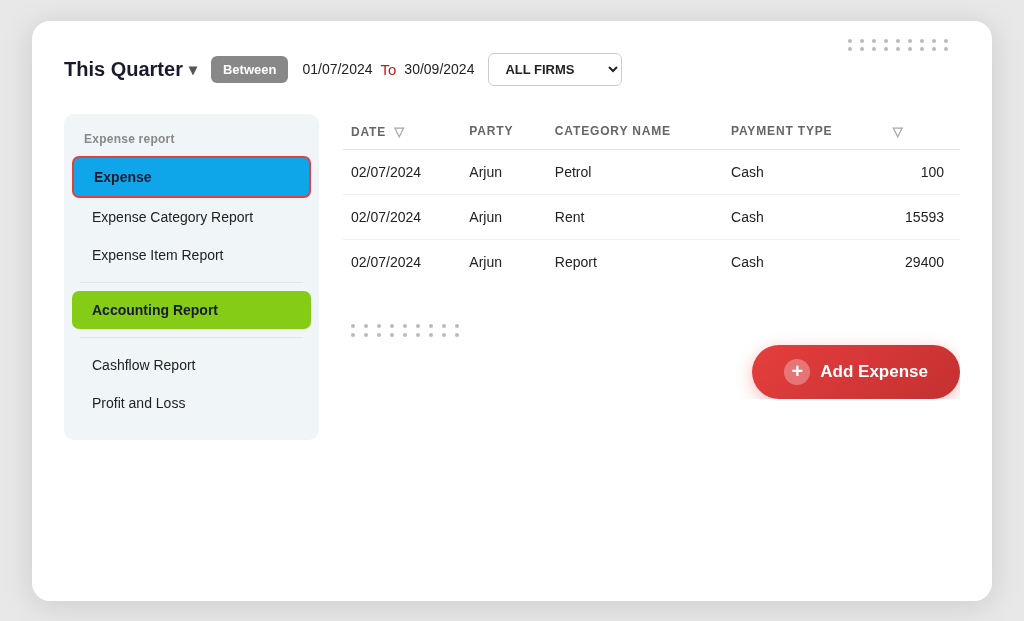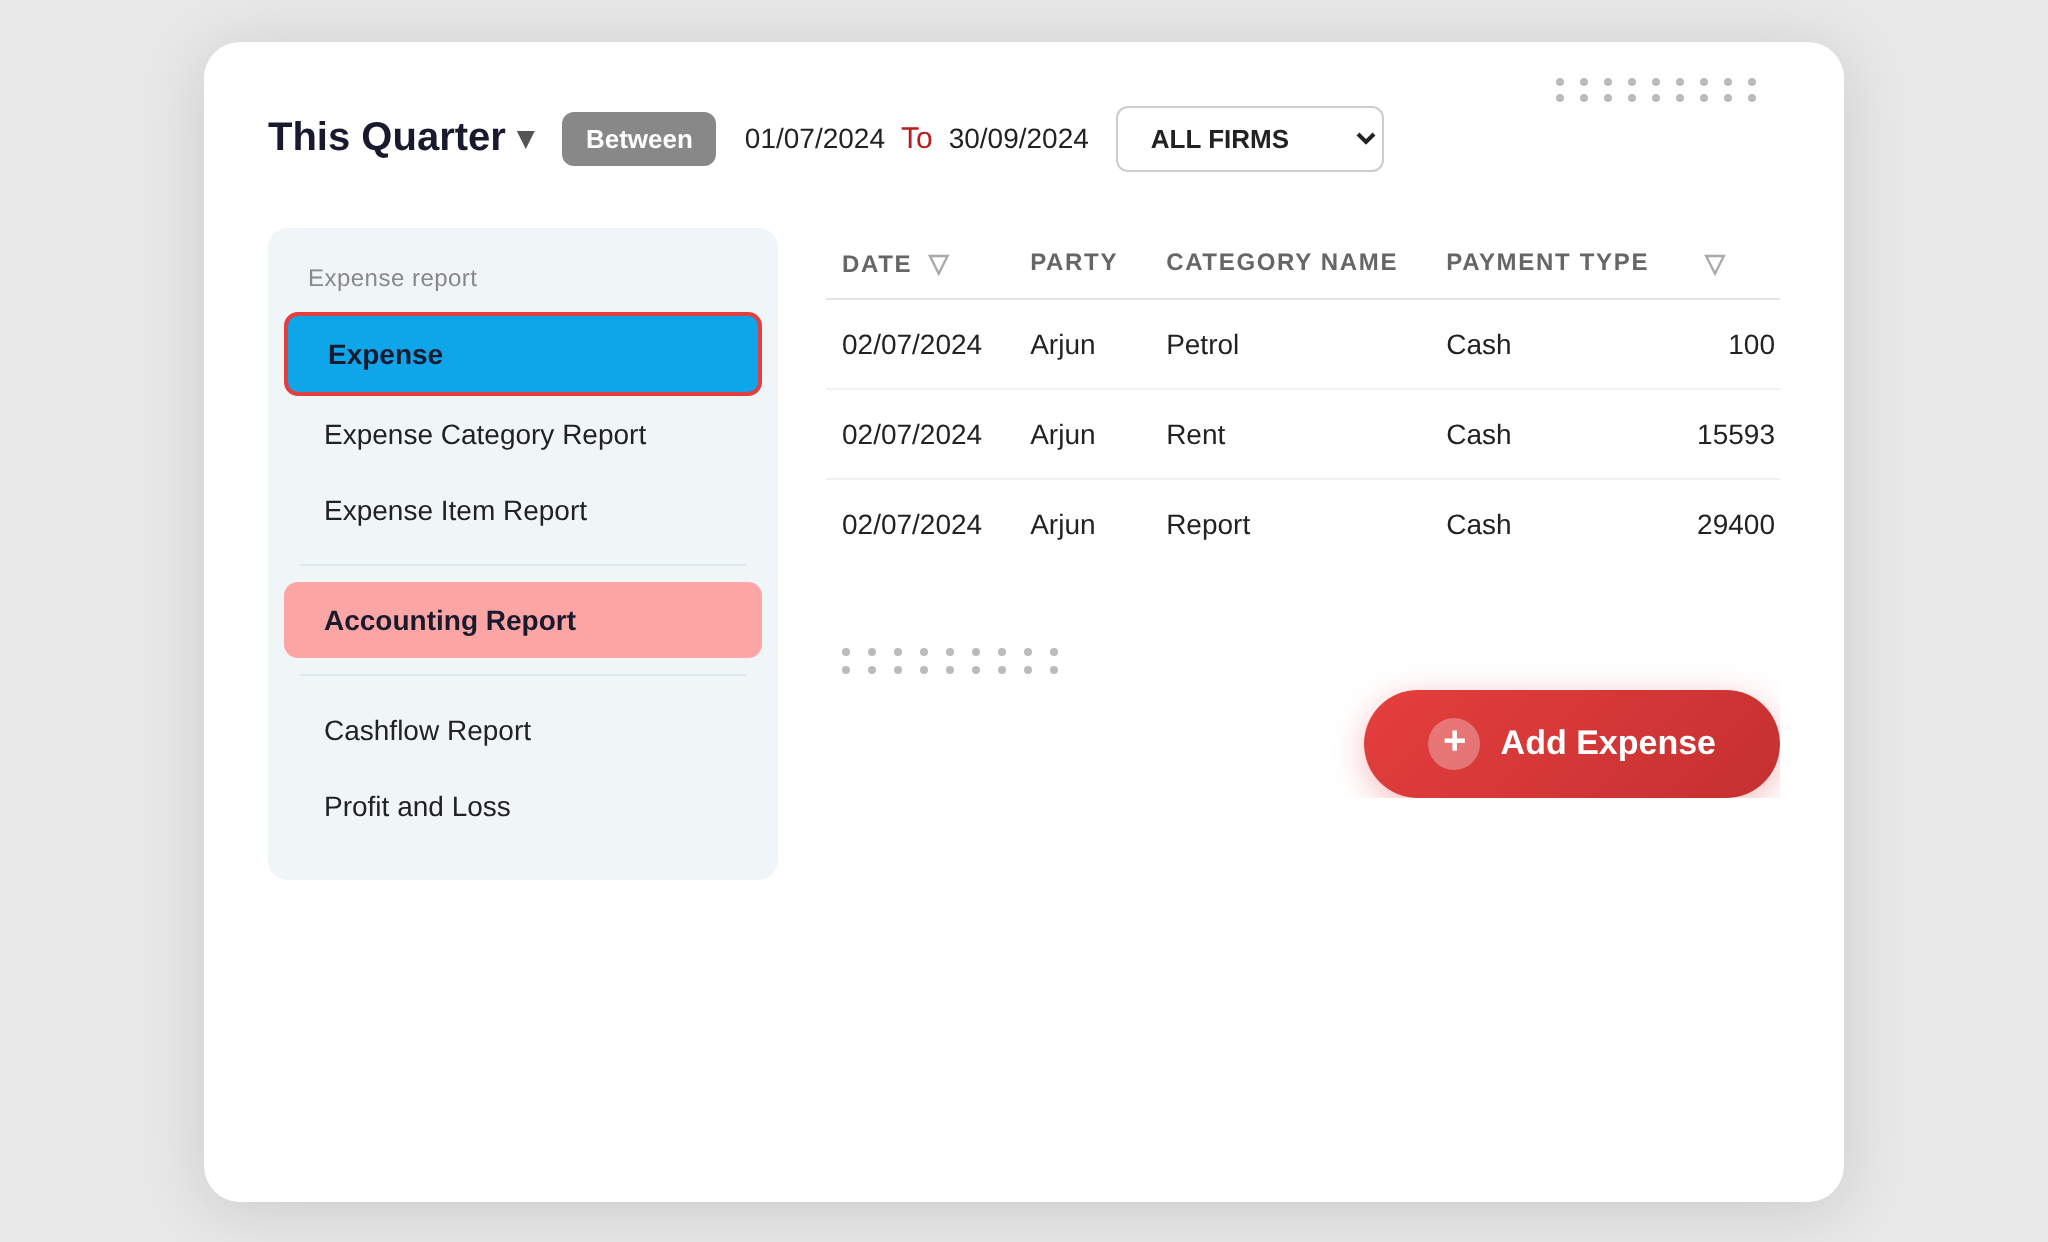--- a/index.html
+++ b/index.html
@@ -7,21 +7,21 @@
       background: #e8e8e8;
       display: flex;
       align-items: center;
       justify-content: center;
       min-height: 100vh;
       font-family: -apple-system, BlinkMacSystemFont, 'Segoe UI', sans-serif;
     }
     .card {
       background: #fff;
       border-radius: 18px;
-      width: 820px;
+      width: 960px;
       min-height: 580px;
       padding: 32px 32px 32px 32px;
       box-shadow: 0 4px 32px rgba(0,0,0,0.13);
       position: relative;
       overflow: hidden;
     }
     
     .dots-top {
       position: absolute;
       top: 18px;
@@ -105,21 +105,21 @@
       min-width: 220px;
       background: #f0f6f8;
       border-radius: 10px;
       padding: 18px 0 18px 0;
       margin-right: 24px;
       flex-shrink: 0;
     }
     .sidebar-section-label {
       font-size: 12px;
       color: #888;
-      font-weight: 400;
+      font-weight: 700;
       padding: 0 20px 10px 20px;
       letter-spacing: 0.02em;
     }
     .sidebar-item {
       display: flex;
       align-items: center;
       padding: 11px 20px;
       font-size: 14px;
       font-weight: 500;
       color: #222;
@@ -127,21 +127,21 @@
       border-radius: 7px;
       margin: 0 8px;
     }
     .sidebar-item.active {
       border: 2px solid #e53e3e;
       background: #0ea5e9;
       color: #1a1a2e;
       font-weight: 600;
     }
     .sidebar-item.highlighted {
-      background: #fca5a5;
+      background: #84cc16;
       font-weight: 700;
       color: #1a1a2e;
     }
     .sidebar-divider {
       border: none;
       border-top: 1.5px solid #dde8ee;
       margin: 8px 16px;
     }
 
     

